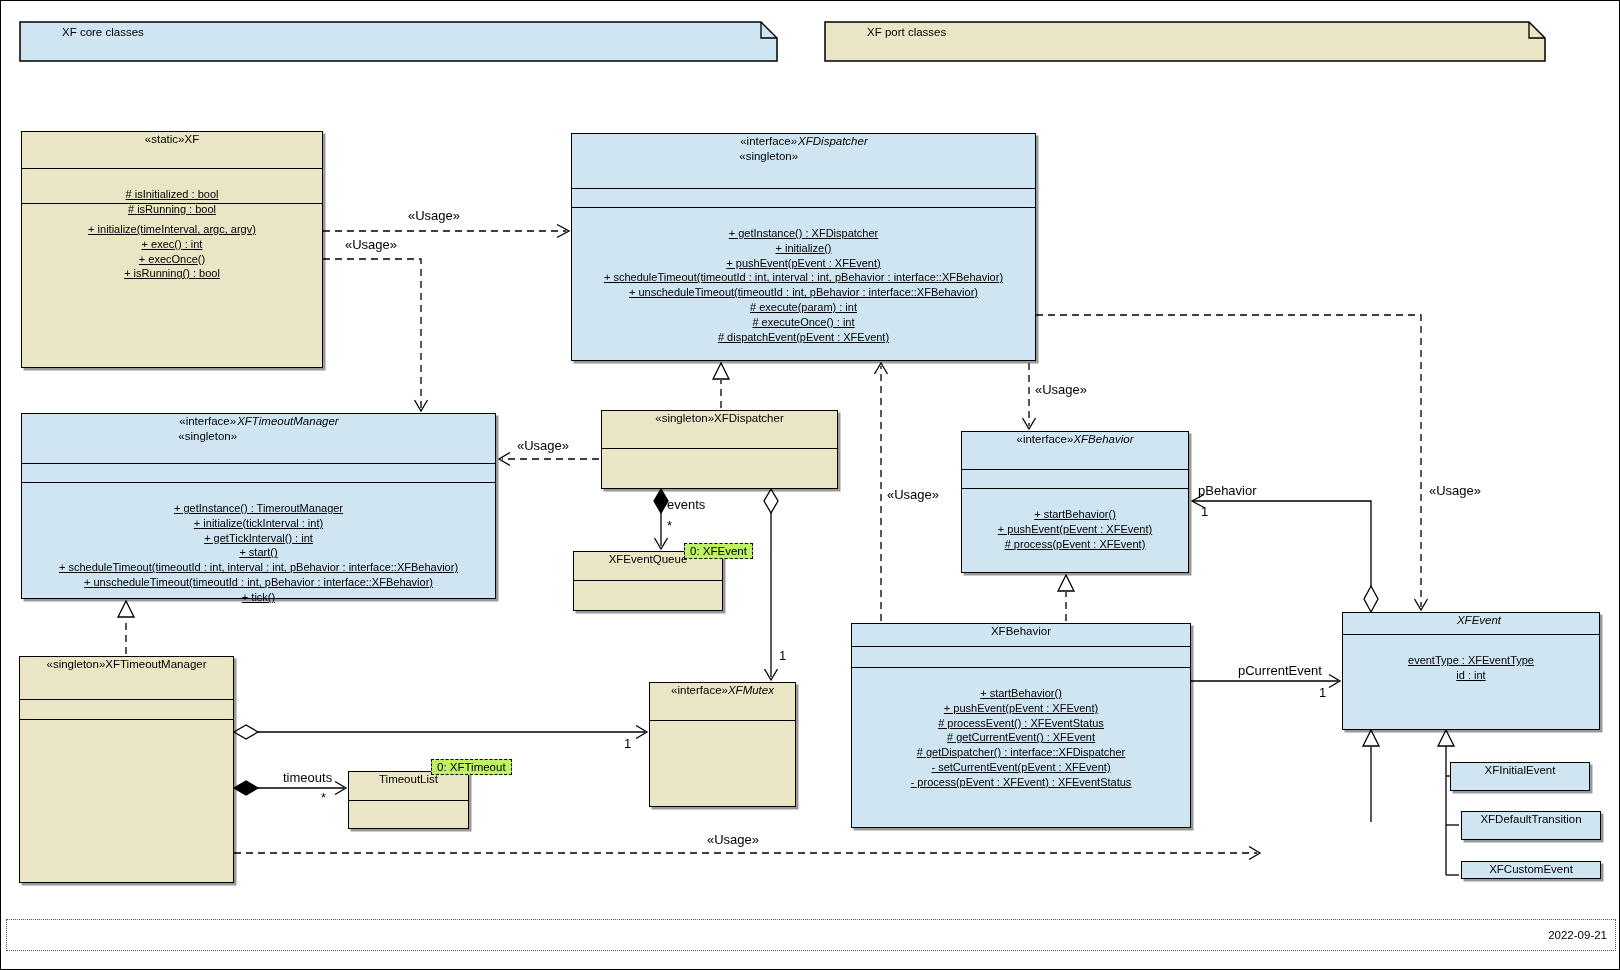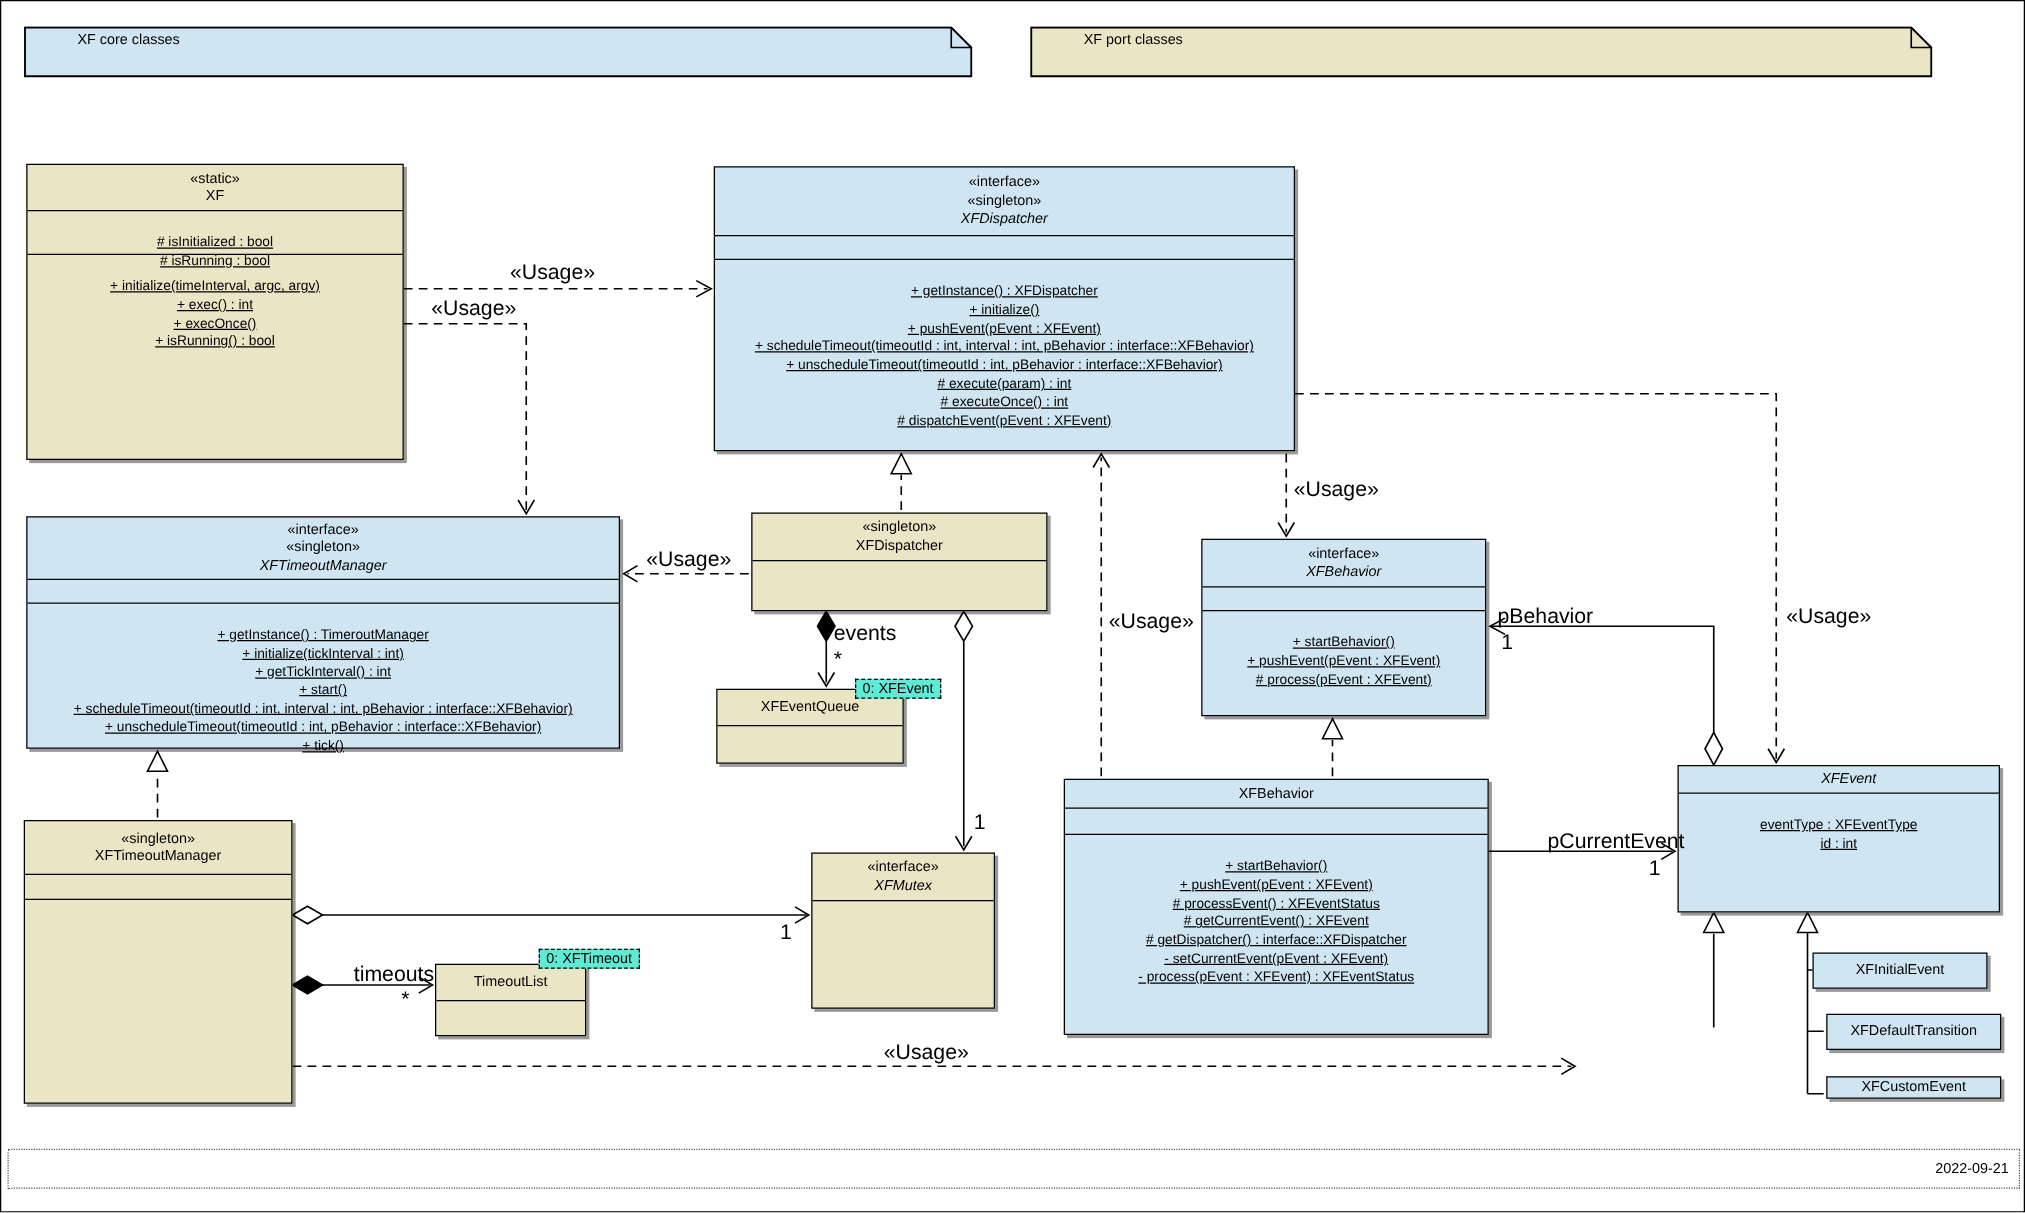--- a/index.html
+++ b/index.html
@@ -3,31 +3,31 @@
 <meta charset="utf-8">
 <style>
   html,body{margin:0;padding:0;background:#fff;}
   .canvas{position:relative;width:1618px;height:968px;border:1px solid #000;background:#fff;
           font-family:"Liberation Sans",sans-serif;color:#000;overflow:hidden;}
   svg.wires{position:absolute;left:0;top:0;z-index:1;pointer-events:none;}
   .cls{position:absolute;display:flex;flex-direction:column;box-sizing:border-box;
        border:1.5px solid #000;box-shadow:2.5px 2.5px 0 rgba(0,0,0,0.4);z-index:2;}
   .blue{background:#cfe6f2;}
   .tan{background:#eae5c5;}
-  .c-head{display:flex;flex-direction:column;justify-content:center;text-align:center;
+  .c-head{display:flex;flex-direction:row;justify-content:center;text-align:center;
           font-size:11.5px;line-height:14.5px;white-space:pre-line;flex:0 0 auto;}
   .abstract .cname{font-style:italic;}
   .c-sec{border-top:1.3px solid #000;padding:18px 4px 0 4px;font-size:11px;line-height:14.8px;
          white-space:pre-line;box-sizing:border-box;flex:0 0 auto;text-align:center;text-decoration:underline;}
   .c-sec.grow{flex:1 1 auto;}
   .note-shape{position:absolute;z-index:2;}
   .note-label{position:absolute;z-index:3;font-size:11.5px;margin-left:36px;}
   .mini-note{position:absolute;z-index:4;box-sizing:border-box;border:1.4px dashed #000;
-             background:#5eead4;font-size:11.5px;padding:1px 5px;white-space:nowrap;}
-  .lbl{position:absolute;z-index:4;font-size:17px;white-space:nowrap;}
+             background:#bef264;font-size:11.5px;padding:1px 5px;white-space:nowrap;}
+  .lbl{position:absolute;z-index:4;font-size:13px;white-space:nowrap;}
   .footer{position:absolute;left:5px;top:918px;width:1610px;height:32px;box-sizing:border-box;
           border:1.5px dotted #555;z-index:2;display:flex;align-items:center;
           justify-content:flex-end;padding-right:8px;font-size:11.5px;}
 </style>
 </head>
 <body>
 
 <div class="canvas">
 
   <svg class="wires" width="1618" height="968" viewBox="0 0 1618 968">

